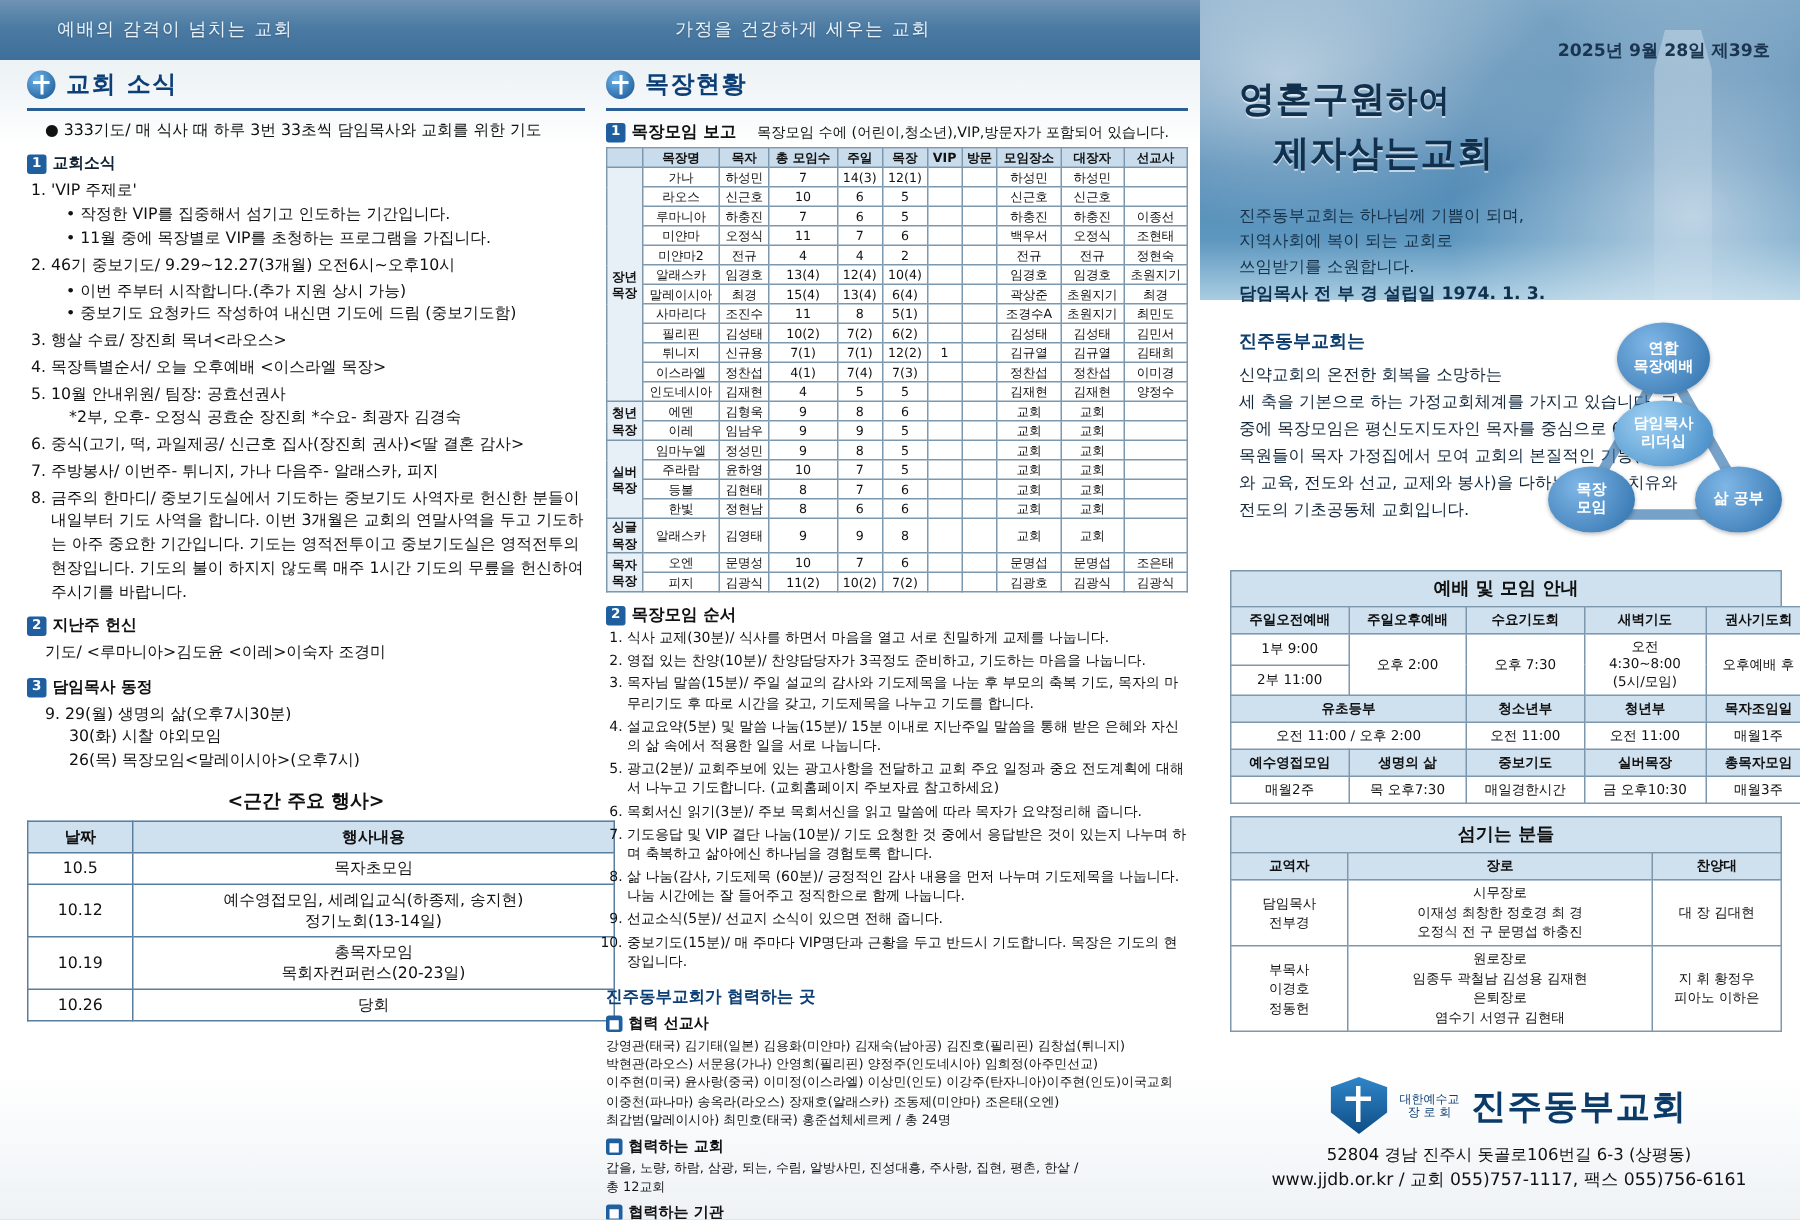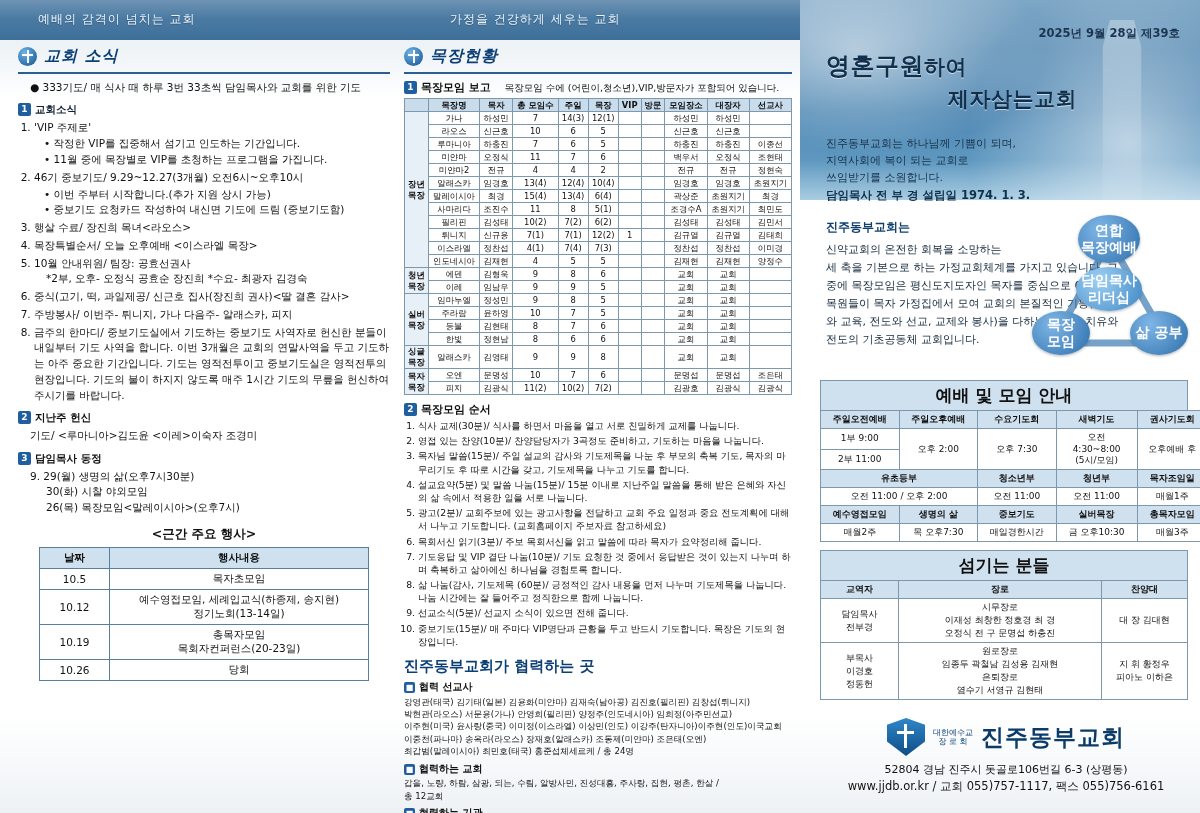--- a/index.html
+++ b/index.html
@@ -51,21 +51,21 @@
   .issue {
     position:absolute; left:960px; top:26px; width:220px; text-align:right;
     color:#1b3550; font-size:11.5px; font-weight:bold;
   }
   .slogan {
     position:absolute; left:826px; top:48px; width:350px; color:#10304d;
     font-weight:bold; line-height:1.5; letter-spacing:.5px;
     text-shadow:0 1px 0 rgba(255,255,255,.6);
   }
   .slogan .l1 { font-size:21px; }
-  .slogan .l2 { font-size:21px; margin-left:23px;text-align:center; }
+  .slogan .l2 { font-size:24px; margin-left:23px; }
   .slogan em { font-style:normal; font-size:24px; }
 
   .rintro {
     position:absolute; left:826px; top:135px; width:300px; font-size:11px;
     line-height:1.55; color:#16324a;
   }
   .rpastor {
     position:absolute; left:826px; top:188px; width:340px; font-size:11.5px;
     font-weight:bold; color:#10304d;
   }
@@ -74,21 +74,21 @@
   .rmid { position:absolute; left:826px; top:218px; width:320px; font-size:11px; line-height:1.62; color:#14283c;}
   .rmid h4 { margin:0 0 4px 0; font-size:12px; color:#0f3f6e;}
   .rmid ol { margin:3px 0 3px 14px; padding:0; }
   .rmid li { font-weight:bold; margin:1px 0; }
 
   
   .diagram { position:absolute; left:1030px; top:215px; width:160px; height:150px; }
   .dg-node {
     position:absolute; border-radius:50%;
     background:radial-gradient(circle at 35% 30%, #7fb6e6, #2c6fab);
-    color:#fff; font-size:14px; font-weight:bold; text-align:center;
+    color:#fff; font-size:10px; font-weight:bold; text-align:center;
     display:flex; align-items:center; justify-content:center; line-height:1.25;
     box-shadow:0 1px 3px rgba(0,0,0,.3);
   }
   .dg-top { left:48px; top:0; width:62px; height:48px; }
   .dg-center { left:46px; top:52px; width:66px; height:44px;
     background:radial-gradient(circle at 35% 30%, #9fd0f2, #3c86c4); }
   .dg-left { left:2px; top:96px; width:58px; height:44px; }
   .dg-right { left:100px; top:96px; width:58px; height:44px; }
   .dg-tri {
     position:absolute; left:18px; top:22px; width:124px; height:112px;
@@ -100,21 +100,21 @@
   .col-right{ position:absolute; left:820px; top:380px; width:368px; }
 
   .sec-head { display:flex; align-items:center; gap:7px; margin-bottom:5px; }
   .cross-badge {
     width:19px;height:19px;border-radius:50%;
     background:radial-gradient(circle at 35% 30%, #6fb3e8, #12518f);
     position:relative; flex:0 0 auto;
   }
   .cross-badge:before{content:"";position:absolute;left:8.5px;top:3px;width:2px;height:13px;background:#fff;}
   .cross-badge:after{content:"";position:absolute;left:4px;top:7px;width:11px;height:2px;background:#fff;}
-  .sec-title { font-size:16px; font-weight:bold; color:#0d3f77; letter-spacing:1px;font-style:italic; }
+  .sec-title { font-size:16px; font-weight:bold; color:#0d3f77; letter-spacing:1px; }
   .rule { height:2px; background:#2b5f93; margin:2px 0 6px 0; }
 
   .blk { font-size:10.5px; line-height:1.5; }
   .bullet-line { margin:3px 0 6px 12px; }
   .numhead { font-weight:bold; color:#123; margin:5px 0 2px 0; }
   .numhead .n {
     display:inline-block; width:13px; height:13px; line-height:13px;
     background:#1f5fa0; color:#fff; text-align:center; border-radius:2px;
     font-size:9px; margin-right:4px; vertical-align:1px;
   }
@@ -126,38 +126,38 @@
 
   .sub-title { font-weight:bold; margin:7px 0 2px 0; }
   .sub-title .n {
     display:inline-block; width:13px; height:13px; line-height:13px;
     background:#1f5fa0; color:#fff; text-align:center; border-radius:2px;
     font-size:9px; margin-right:4px; vertical-align:1px;
   }
 
   .center-title { text-align:center; font-weight:bold; font-size:12.5px; margin:10px 0 4px 0; }
 
-  table.evt { width:330px; margin:0 auto; border-collapse:collapse; font-size:10.5px; }
+  table.evt { width:392px; margin:0 auto; border-collapse:collapse; font-size:10.5px; }
   table.evt th, table.evt td { border:1px solid #5a7f9e; padding:3px 4px; text-align:center; }
   table.evt th { background:#cfe0ee; font-weight:bold; }
   table.evt td.date { width:70px; }
 
   
   table.mok { border-collapse:collapse; font-size:8.4px; width:388px; margin-top:3px;}
   table.mok th, table.mok td { border:1px solid #7d97ad; padding:0 2px; height:13px; text-align:center; white-space:nowrap;}
   table.mok th { background:#c9dcec; font-weight:bold; font-size:8.4px;}
   table.mok td.gname { background:#e8f0f7; font-weight:bold; }
 
-  .mid-head2 { font-weight:bold; font-size:15px; color:#0d3f77; margin:9px 0 0 0; }
+  .mid-head2 { font-weight:bold; font-size:11px; color:#0d3f77; margin:9px 0 0 0; }
 
   
   table.sched { width:388px; border-collapse:collapse; font-size:9px; }
   table.sched th, table.sched td { border:1px solid #7d97ad; padding:2px 2px; text-align:center; height:15px;}
   table.sched th { background:#cfe0ee; font-weight:bold; }
-  .tbl-cap { text-align:center; font-weight:bold; font-size:17px; background:#cfe0ee; border:1px solid #7d97ad; border-bottom:none; padding:3px;}
+  .tbl-cap { text-align:center; font-weight:bold; font-size:12px; background:#cfe0ee; border:1px solid #7d97ad; border-bottom:none; padding:3px;}
 
   table.people { width:368px; border-collapse:collapse; font-size:9px; margin-top:8px;}
   table.people th, table.people td { border:1px solid #7d97ad; padding:2px 3px; text-align:center; }
   table.people th { background:#cfe0ee; font-weight:bold; }
 
   
   .footer { position:absolute; left:820px; top:718px; width:372px; text-align:center; }
   .logo-row { display:flex; align-items:center; justify-content:center; gap:8px; }
   .logo-mark { width:38px; height:38px; position:relative; }
   .logo-mark .sh {

